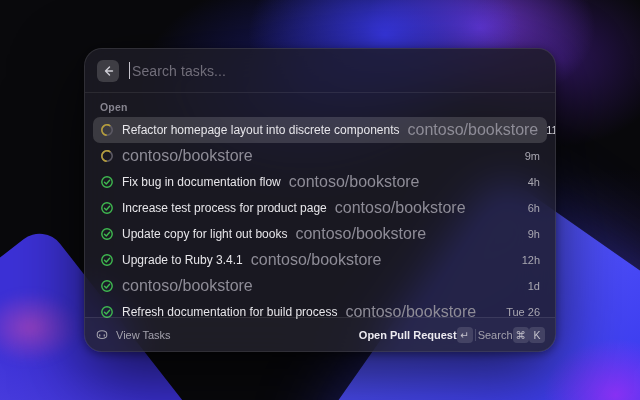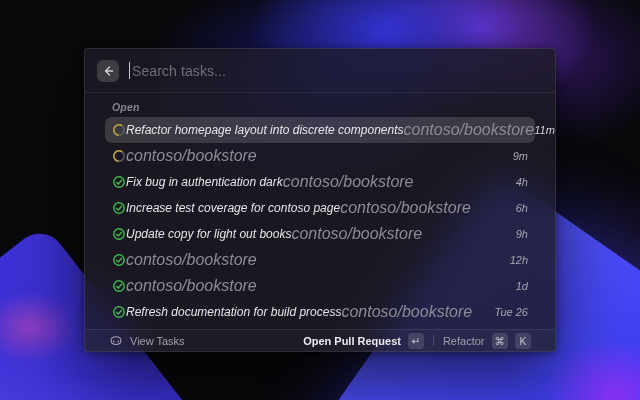--- a/index.html
+++ b/index.html
@@ -26,54 +26,54 @@
     background:radial-gradient(closest-side, rgba(150,48,245,0.85), transparent 75%); }
   .plane-bl { position:absolute; width:310px; height:270px; left:-150px; bottom:-160px;
     transform:rotate(-38deg); border-radius:26px;
     background:linear-gradient(60deg,#7160f5,#3c31d6 70%); }
   .magenta-glow { position:absolute; left:-35px; bottom:25px; width:130px; height:95px;
     background:radial-gradient(closest-side, rgba(235,80,170,0.5), transparent 75%);
     filter:blur(5px); }
 
   
   .palette { position:absolute; left:84px; top:48px; width:472px; height:304px;
-    border-radius:4px; background:rgba(29,27,37,0.84);
+    border-radius:18px; background:rgba(29,27,37,0.84);
     backdrop-filter:blur(18px) saturate(130%); -webkit-backdrop-filter:blur(18px);
     border:1px solid rgba(255,255,255,0.10);
     box-shadow:0 24px 70px rgba(0,0,0,0.65), 0 2px 10px rgba(0,0,0,0.4);
     overflow:hidden; }
 
   .search-row { height:44px; display:flex; align-items:center; gap:10px; padding:0 12px;
     border-bottom:1px solid rgba(255,255,255,0.08); }
   .back-btn { width:22px; height:22px; border:none; border-radius:6px; cursor:pointer;
     background:rgba(255,255,255,0.16); display:flex; align-items:center; justify-content:center;
     flex:0 0 auto; }
   .search-field { display:flex; align-items:center; flex:1; }
   .caret { width:1px; height:17px; background:#c6c4cd; margin-right:2px; }
   .placeholder { font-size:14px; color:#716e7a; letter-spacing:0.1px; }
 
-  .list { position:absolute; top:45px; left:0; right:0; bottom:22px; padding:2px 20px 0; overflow:hidden;font-style:italic; }
+  .list { position:absolute; top:45px; left:0; right:0; bottom:22px; padding:2px 8px 0; overflow:hidden; }
   .sec-header { font-size:10.5px; font-weight:700; color:#86848f; letter-spacing:0.2px;
     padding:0 7px; margin:5px 0 4px; }
   .sec-header + .row { margin-top:0; }
-  .row { height:26px; display:flex; align-items:center; padding:0 7px;
+  .row { height:26px; display:flex; align-items:center; gap:8px; padding:0 7px;
     border-radius:7px; cursor:pointer; }
   .row.selected { background:rgba(255,255,255,0.15); }
   .row .ticon { flex:0 0 auto; display:flex; }
   .row .title { font-size:12px; font-weight:500; color:#e7e6ea; white-space:nowrap; }
   .row .repo { font-size:16px; color:#8e8c97; white-space:nowrap; }
   .row .time { margin-left:auto; font-size:11px; color:#a9a7b1; }
   .row.selected .time { color:#d4d3da; }
 
-  .footer { position:absolute; left:0; right:0; bottom:0; height:22px;
-    display:flex; align-items:center; padding:0 24px;
+  .footer { position:absolute; left:0; right:0; bottom:0; height:34px;
+    display:flex; align-items:center; padding:0 10px;
     border-top:1px solid rgba(255,255,255,0.09); background:rgba(255,255,255,0.025); }
   .footer-left { display:flex; align-items:center; gap:7px; }
   .footer-left .flabel { font-size:11px; color:#a3a1ac; }
-  .footer-right { margin-left:auto; display:flex; align-items:center; gap:7px; }
+  .footer-right { margin-left:auto; display:flex; align-items:center; }
   .primary-action { font-size:11px; font-weight:700; color:#eceaf0; }
   .secondary-action { font-size:11px; color:#a3a1ac; }
   .keycap { min-width:16px; height:16px; padding:0 3px; border-radius:4px;
     background:rgba(255,255,255,0.13); color:#c3c1cb; font-size:10.5px;
     display:flex; align-items:center; justify-content:center; }
   .vdiv { width:1px; height:12px; background:rgba(255,255,255,0.16); margin:0 2px; }
 </style>
 </head>
 <body>
 
@@ -123,32 +123,32 @@
           <span class="repo">contoso/bookstore</span>
           <span class="time">9m</span>
         </div>
         <div class="row">
           <span class="ticon">
             <svg width="14" height="14" viewBox="0 0 14 14" fill="none">
               <circle cx="7" cy="7" r="5.2" stroke="#3fb950" stroke-width="1.4"></circle>
               <path d="M4.5 7.2 L6.3 9 L9.6 5.3" stroke="#3fb950" stroke-width="1.4" stroke-linecap="round" stroke-linejoin="round"></path>
             </svg>
           </span>
-          <span class="title">Fix bug in authentication dark</span>
+          <span class="title">Fix bug in documentation flow</span>
           <span class="repo">contoso/bookstore</span>
           <span class="time">4h</span>
         </div>
         <div class="row">
           <span class="ticon">
             <svg width="14" height="14" viewBox="0 0 14 14" fill="none">
               <circle cx="7" cy="7" r="5.2" stroke="#3fb950" stroke-width="1.4"></circle>
               <path d="M4.5 7.2 L6.3 9 L9.6 5.3" stroke="#3fb950" stroke-width="1.4" stroke-linecap="round" stroke-linejoin="round"></path>
             </svg>
           </span>
-          <span class="title">Increase test coverage for contoso page</span>
+          <span class="title">Increase test process for product page</span>
           <span class="repo">contoso/bookstore</span>
           <span class="time">6h</span>
         </div>
         <div class="row">
           <span class="ticon">
             <svg width="14" height="14" viewBox="0 0 14 14" fill="none">
               <circle cx="7" cy="7" r="5.2" stroke="#3fb950" stroke-width="1.4"></circle>
               <path d="M4.5 7.2 L6.3 9 L9.6 5.3" stroke="#3fb950" stroke-width="1.4" stroke-linecap="round" stroke-linejoin="round"></path>
             </svg>
           </span>
@@ -156,20 +156,21 @@
           <span class="repo">contoso/bookstore</span>
           <span class="time">9h</span>
         </div>
         <div class="row">
           <span class="ticon">
             <svg width="14" height="14" viewBox="0 0 14 14" fill="none">
               <circle cx="7" cy="7" r="5.2" stroke="#3fb950" stroke-width="1.4"></circle>
               <path d="M4.5 7.2 L6.3 9 L9.6 5.3" stroke="#3fb950" stroke-width="1.4" stroke-linecap="round" stroke-linejoin="round"></path>
             </svg>
           </span>
+          <span class="title">Upgrade to Ruby 3.4.1</span>
           <span class="repo">contoso/bookstore</span>
           <span class="time">12h</span>
         </div>
         <div class="row">
           <span class="ticon">
             <svg width="14" height="14" viewBox="0 0 14 14" fill="none">
               <circle cx="7" cy="7" r="5.2" stroke="#3fb950" stroke-width="1.4"></circle>
               <path d="M4.5 7.2 L6.3 9 L9.6 5.3" stroke="#3fb950" stroke-width="1.4" stroke-linecap="round" stroke-linejoin="round"></path>
             </svg>
           </span>
@@ -197,20 +198,20 @@
             <rect x="4.7" y="7.1" width="1.4" height="2.6" rx="0.7" fill="#a3a1ac"></rect>
             <rect x="9.9" y="7.1" width="1.4" height="2.6" rx="0.7" fill="#a3a1ac"></rect>
           </svg>
         </span>
         <span class="flabel">View Tasks</span>
       </div>
       <div class="footer-right">
         <span class="primary-action">Open Pull Request</span>
         <span class="keycap">↵</span>
         <span class="vdiv"></span>
-        <span class="secondary-action">Refactor</span>
+        <span class="secondary-action">Search</span>
         <span class="keycap">⌘</span>
         <span class="keycap">K</span>
       </div>
     </div>
 
   </div>
 </div>
 
 </body></html>

